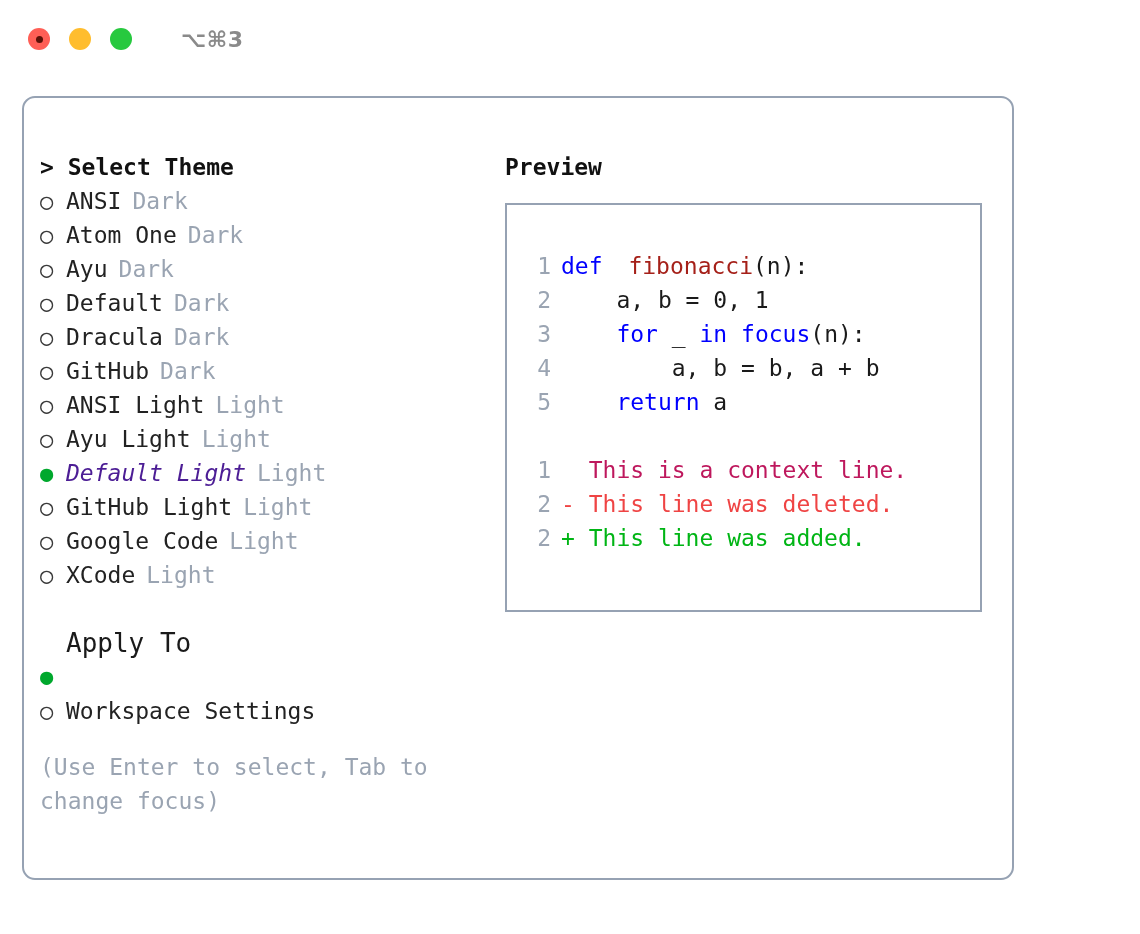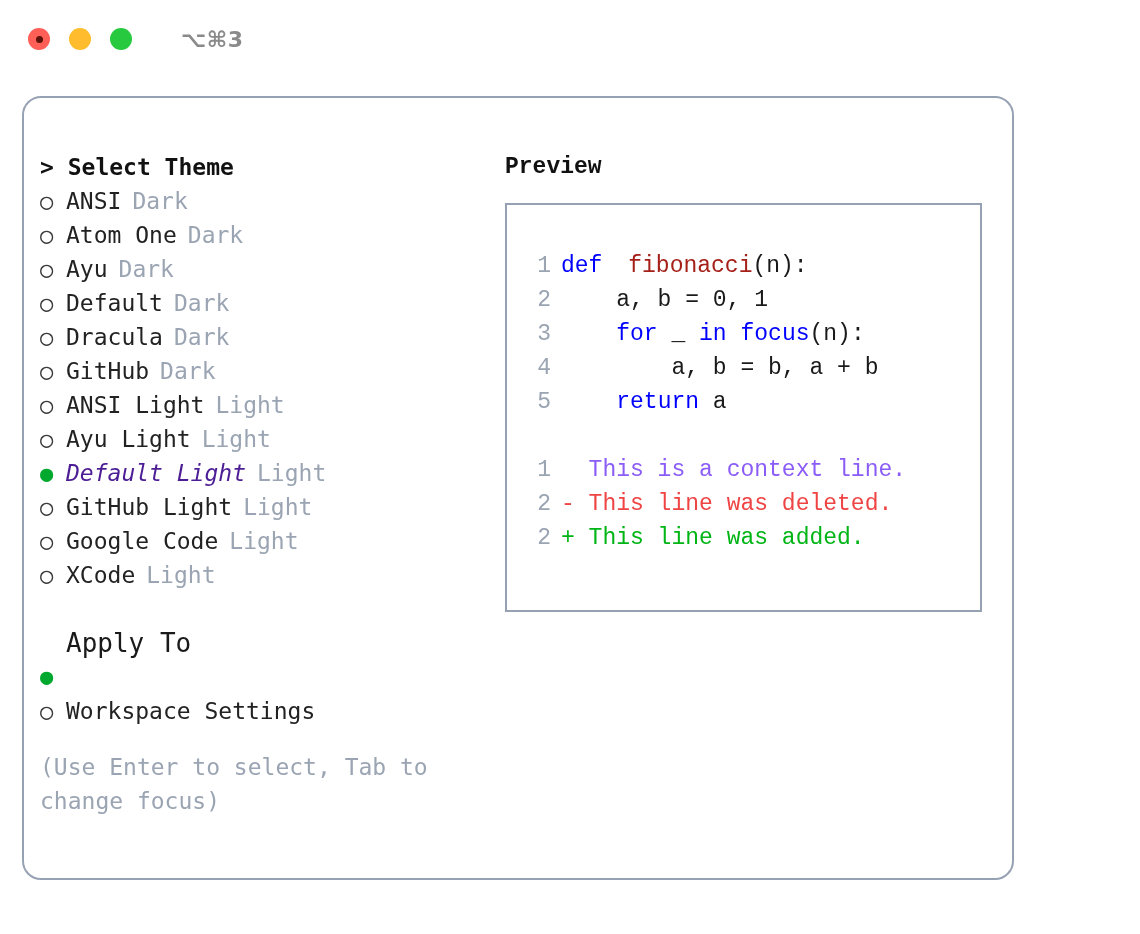--- a/index.html
+++ b/index.html
@@ -69,21 +69,21 @@
   }
 
   
   .main-panel {
     position: absolute;
     left: 22px;
     top: 96px;
     width: 992px;
     height: 784px;
     border: 2px solid #96a2b3;
-    border-radius: 19px;
+    border-radius: 13px;
     box-sizing: border-box;
     background: #ffffff;
   }
 
   .panel-inner {
     position: absolute;
     left: 0; top: 0;
     width: 100%;
     height: 100%;
     display: flex;
@@ -160,21 +160,20 @@
     width: 400px;
     white-space: pre-wrap;
     word-break: break-word;
   }
 
   
   .preview-column {
     flex: 1;
     padding: 52px 0 0 11px;
     box-sizing: border-box;
-    font-family: Liberation Mono, monospace;
   }
   .preview-heading {
     font-size: 23px;
     font-weight: 700;
     color: #111111;
     line-height: 34px;
     margin-bottom: 19px;
     white-space: pre;
   }
   .preview-box {
@@ -198,21 +197,21 @@
     flex: none;
     text-align: right;
     color: #9aa4b2;
     margin-right: 10px;
   }
   .code-text { color: #1a1a1a; }
   .tok-kw   { color: #0000ff; }
   .tok-fn   { color: #a52019; margin-left: 12px; }
   .tok-plain{ color: #1a1a1a; }
   .diff-gap { height: 34px; }
-  .diff-ctx { color: #8b5cf6; }
+  .diff-ctx { color: #be185d; }
   .diff-del { color: #ef4444; }
   .diff-add { color: #00b515; }
 </style>
 </head>
 <body>
 
 <div class="app-window">
 
   <div class="title-bar">
     <div class="traffic-lights">

